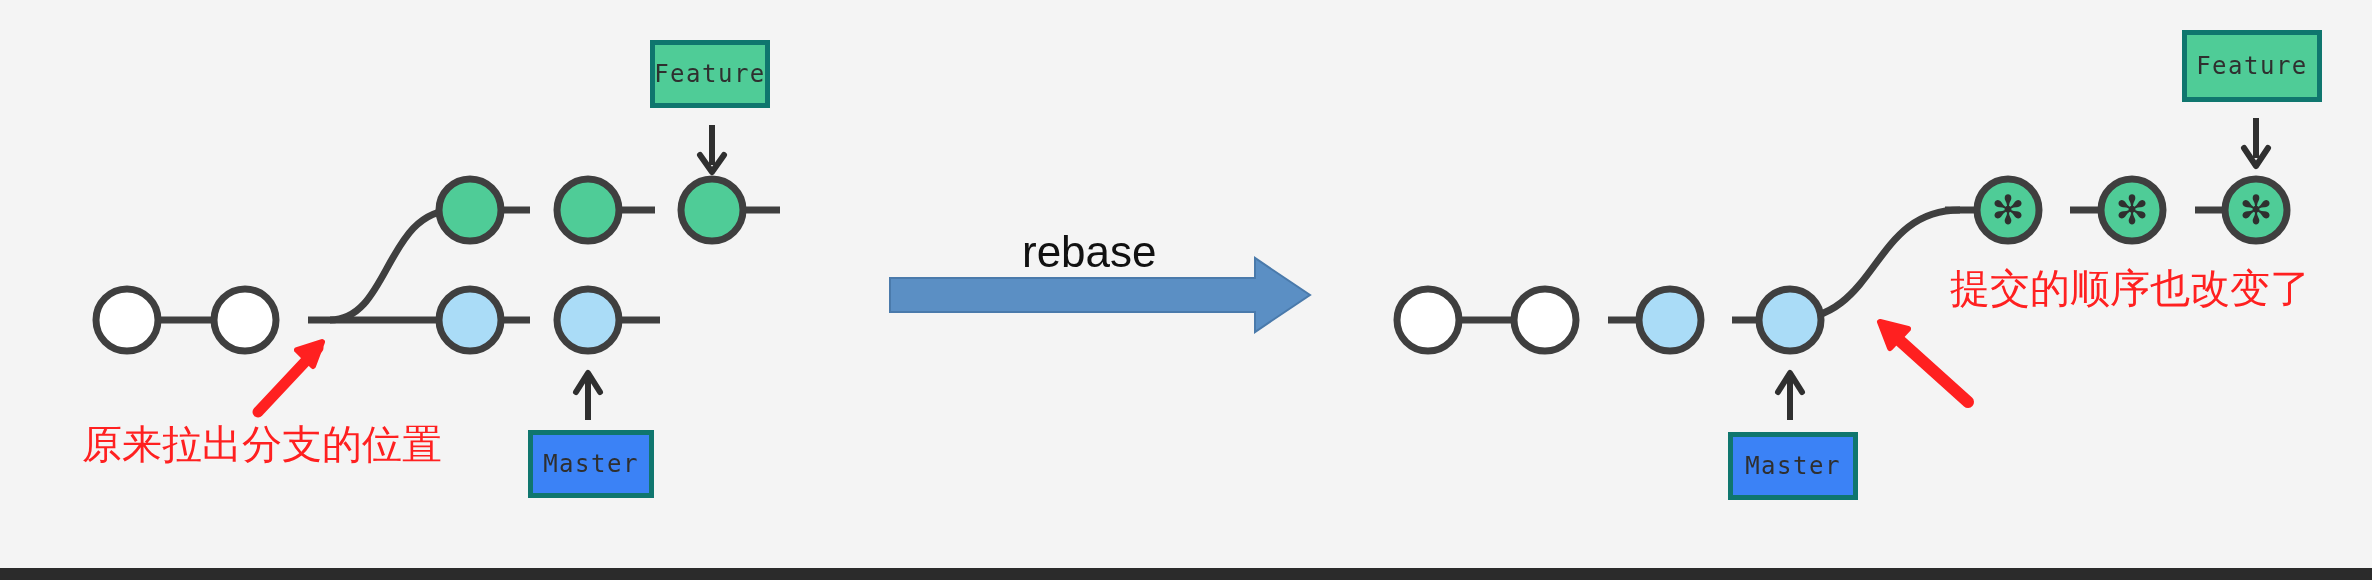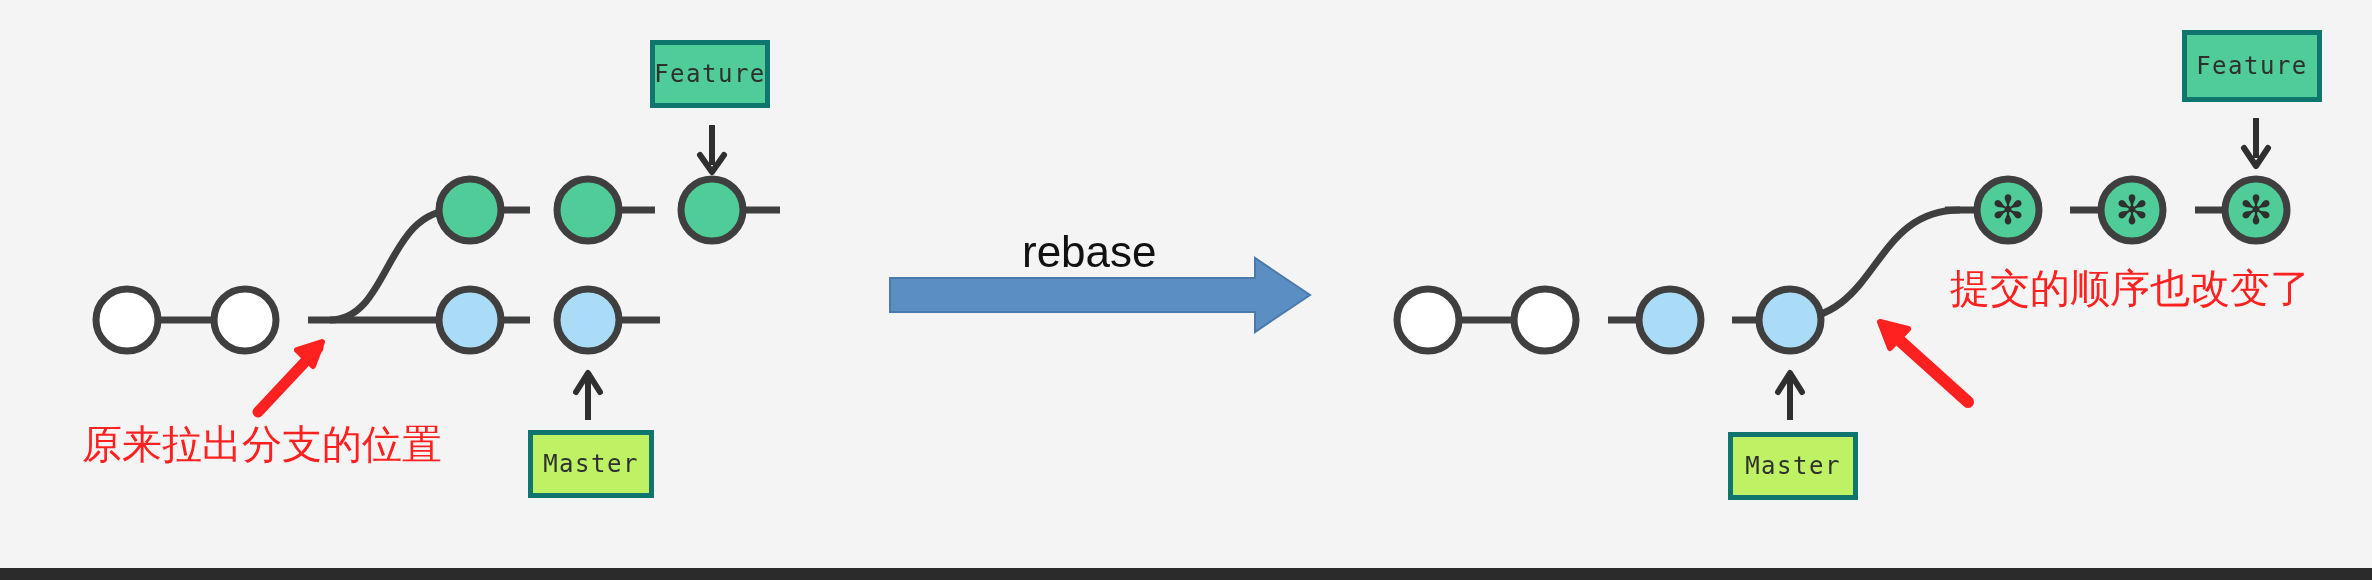--- a/index.html
+++ b/index.html
@@ -37,21 +37,21 @@
     border: 5px solid #0f766e;
     display: flex;
     align-items: center;
     justify-content: center;
     font-size: 24px;
     letter-spacing: 1.5px;
     color: #2f2f2f;
     font-family: "DejaVu Sans Mono", "Liberation Mono", monospace;
   }
   .box-feature { background: #4fcc97; }
-  .box-master  { background: #bef264; }
+  .box-master  { background: #3b82f6; }
 
   .cn-text {
     position: absolute;
     color: #ff2020;
     font-size: 40px;
     line-height: 1;
     white-space: nowrap;
     font-family: "DejaVu Sans", "Liberation Sans", sans-serif;
   }
   .rebase-text {

